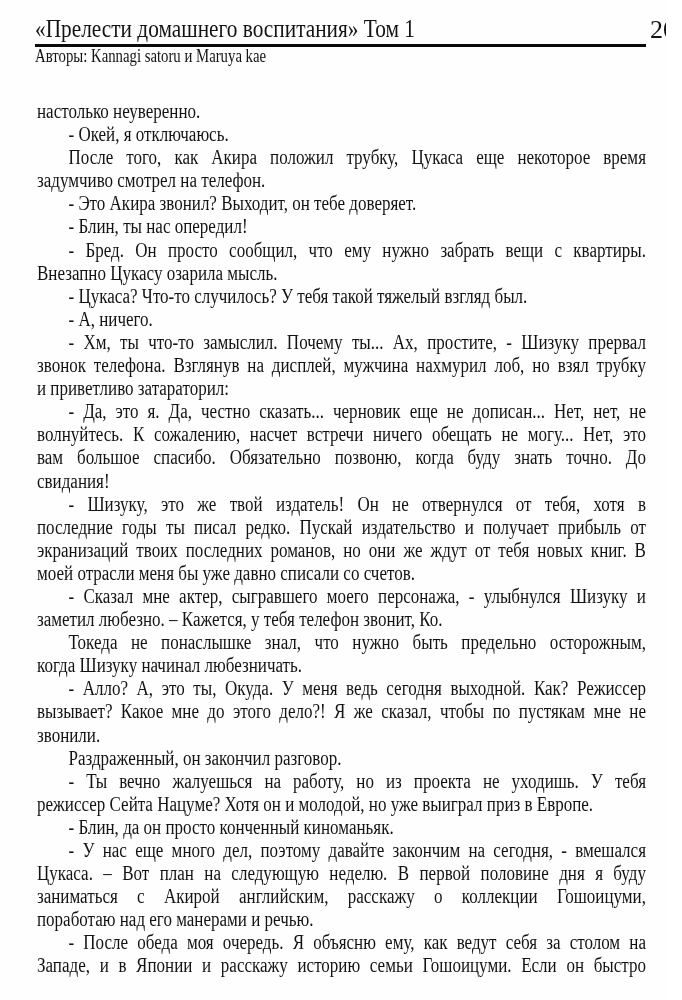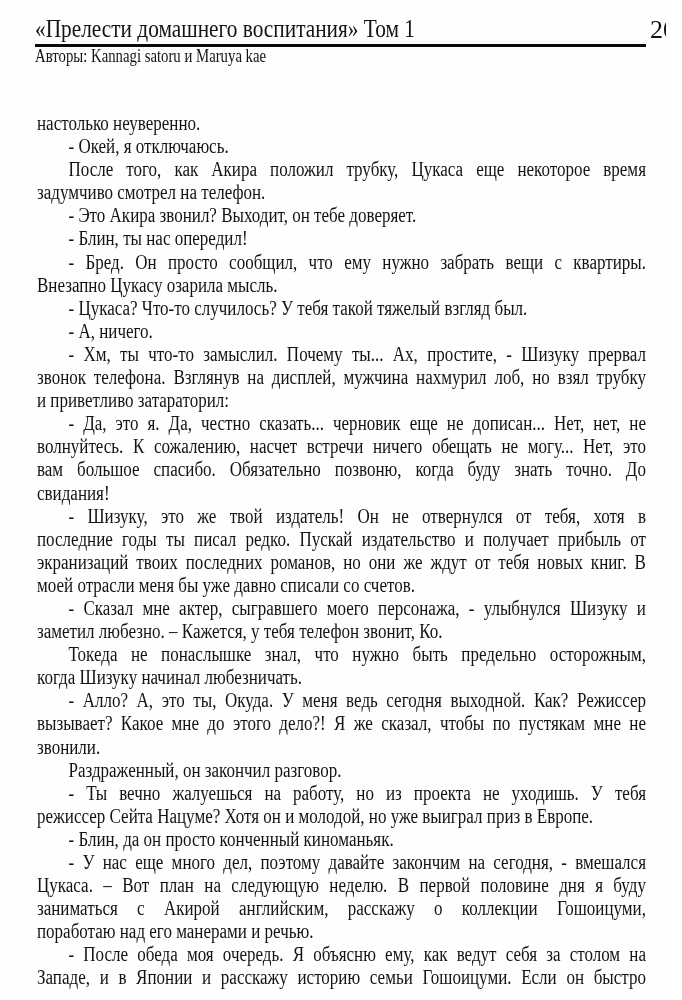--- a/index.html
+++ b/index.html
@@ -49,21 +49,21 @@
     position: absolute;
     left: 650px;
     top: 15px;
     font-size: 26px;
     line-height: 29px;
   }
   
   .body-text {
     position: absolute;
     left: 37px;
-    top: 112px;
+    top: 100px;
     width: 609px;
   }
   .body-scale {
     width: 716px;
     transform: scaleX(0.8505);
     transform-origin: 0 0;
     font-size: 20px;
     line-height: 23.1px;
   }
   .para { margin: 0; padding: 0; }

